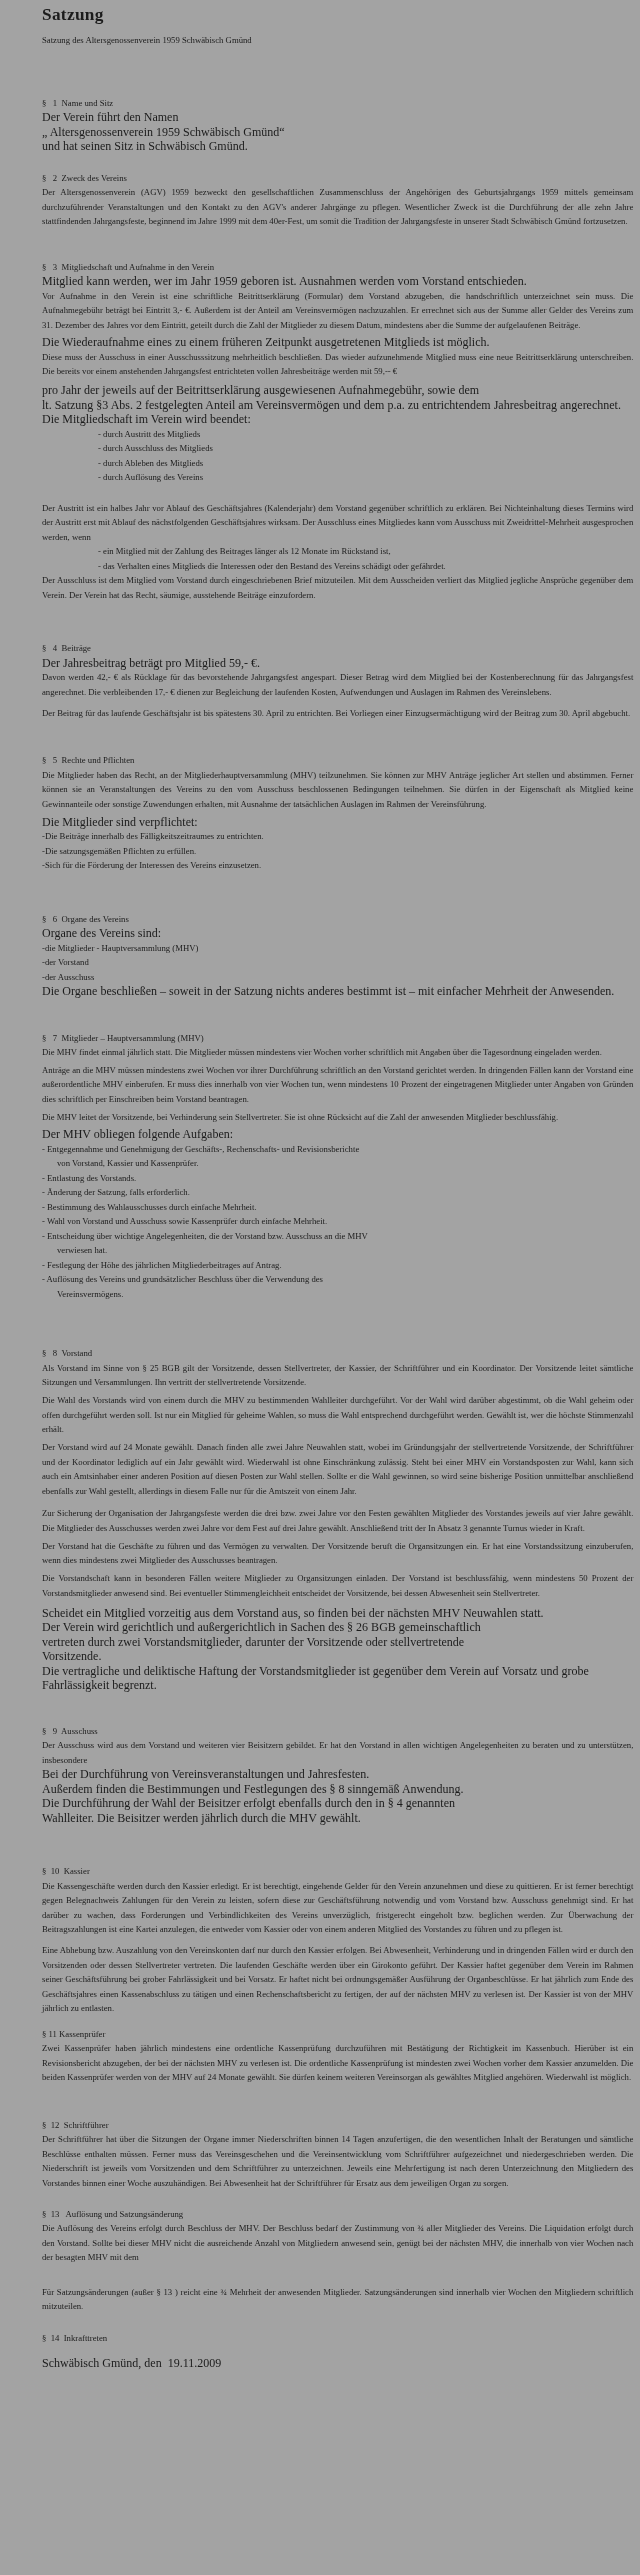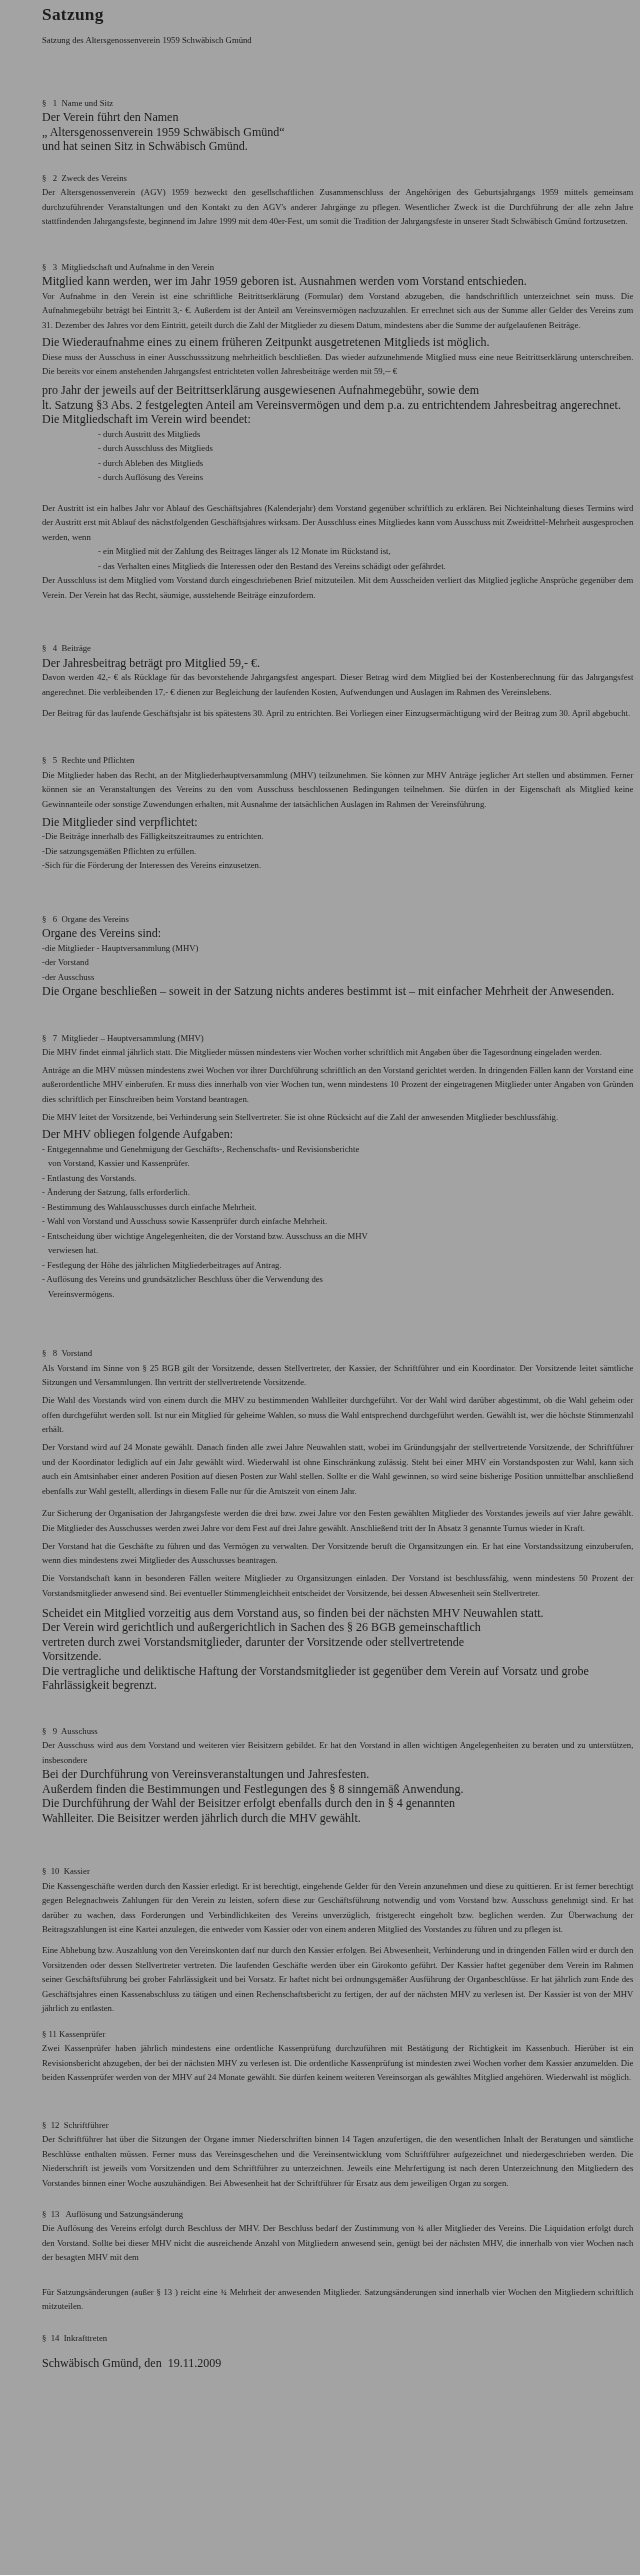--- a/index.html
+++ b/index.html
@@ -19,21 +19,21 @@
     font-weight: bold;
     line-height: 24.6px;
     letter-spacing: 0.3px;
   }
   .subtitle  { font-size: 8.7px; line-height: 14.5px; }
   .h         { font-size: 8.7px; line-height: 14.5px; white-space: pre-wrap; }
   .l         { font-size: 12px; line-height: 14.5px; white-space: pre-wrap; }
   .p         { font-size: 8.7px; line-height: 14.5px; text-align: justify; }
   .bi        { font-size: 8.7px; line-height: 14.5px; margin-left: 56px; }
   .b         { font-size: 8.7px; line-height: 14.5px; }
-  .c         { font-size: 8.7px; line-height: 14.5px; margin-left: 6px; }
+  .c         { font-size: 8.7px; line-height: 14.5px; margin-left: 15px; }
   .gap       { width: 100%; }
 </style>
 </head>
 <body>
 
 <div class="page">
   <div id="doc-body">
       <div class="doc-title">Satzung</div>
       <div class="gap" style="height: 5.6px;"></div>
       <div class="subtitle">Satzung des Altersgenossenverein 1959 Schwäbisch Gmünd</div>

